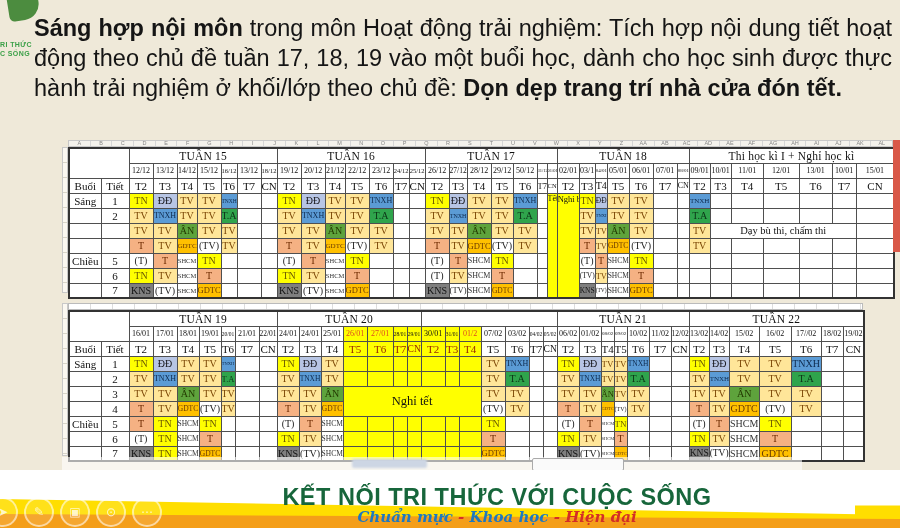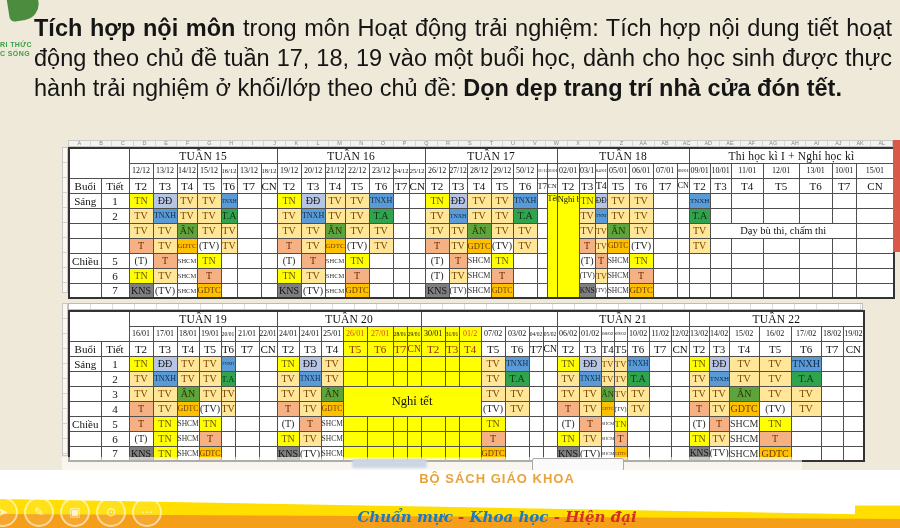--- a/index.html
+++ b/index.html
@@ -76,21 +76,21 @@
 <body>
 
 <div id="slide">
 
   <div class="logo-blob"></div>
   <div class="logo-text">
     <div>RI THỨC</div>
     <div>C SỐNG</div>
   </div>
 
-  <div class="heading"><b>Tích hợp nội môn</b><span> trong môn Hoạt động trải nghiệm: Tích hợp nội dung tiết hoạt động theo chủ đề tuần 17, 18, 19 vào một buổi học, dành cho học sinh được thực hành trải nghiệm ở khối/lớp theo chủ đề: </span><b>Dọn dẹp trang trí nhà cửa đón tết.</b></div>
+  <div class="heading"><b>Sáng hợp nội môn</b><span> trong môn Hoạt động trải nghiệm: Tích hợp nội dung tiết hoạt động theo chủ đề tuần 17, 18, 19 vào một buổi học, dành cho học sinh được thực hành trải nghiệm ở khối/lớp theo chủ đề: </span><b>Dọn dẹp trang trí nhà cửa đón tết.</b></div>
 
   <div class="sheet-wrap" style="left:62px;top:140px;width:831px;height:160px;">
     <div class="letters">
         <span>A</span>
         <span>B</span>
         <span>C</span>
         <span>D</span>
         <span>E</span>
         <span>F</span>
         <span>G</span>
@@ -914,21 +914,21 @@
     <div class="blob1"></div>
     <div class="blob2"></div>
   </div>
 
   <div class="footer-band"></div>
   <svg class="wave" viewBox="0 0 900 40">
     <polygon points="0,24 900,30 900,40 0,40" fill="#F49E19"></polygon>
     <polygon points="0,11 900,27 900,31 0,26" fill="#FFDE00"></polygon>
     <rect x="855" y="17.5" width="45" height="10" fill="#FFDE00"></rect>
   </svg>
-  <div class="kicker">BỘ SÁCH GIÁO KHOA</div>
+  <div class="f-title">KẾT NỐI TRI THỨC VỚI CUỘC SỐNG</div>
   <div class="slogan"><span style="color: rgb(30, 120, 192);">Chuẩn mực</span><span style="color: rgb(212, 46, 38);"> - </span><span style="color: rgb(30, 120, 192);">Khoa học</span><span style="color: rgb(212, 46, 38);"> - </span><span style="color: rgb(212, 46, 38);">Hiện đại</span></div>
 
   <div class="controls">
       <div class="ctrl">➤</div>
       <div class="ctrl">✎</div>
       <div class="ctrl">▣</div>
       <div class="ctrl">⊙</div>
       <div class="ctrl">⋯</div>
     </div>
 </div>

